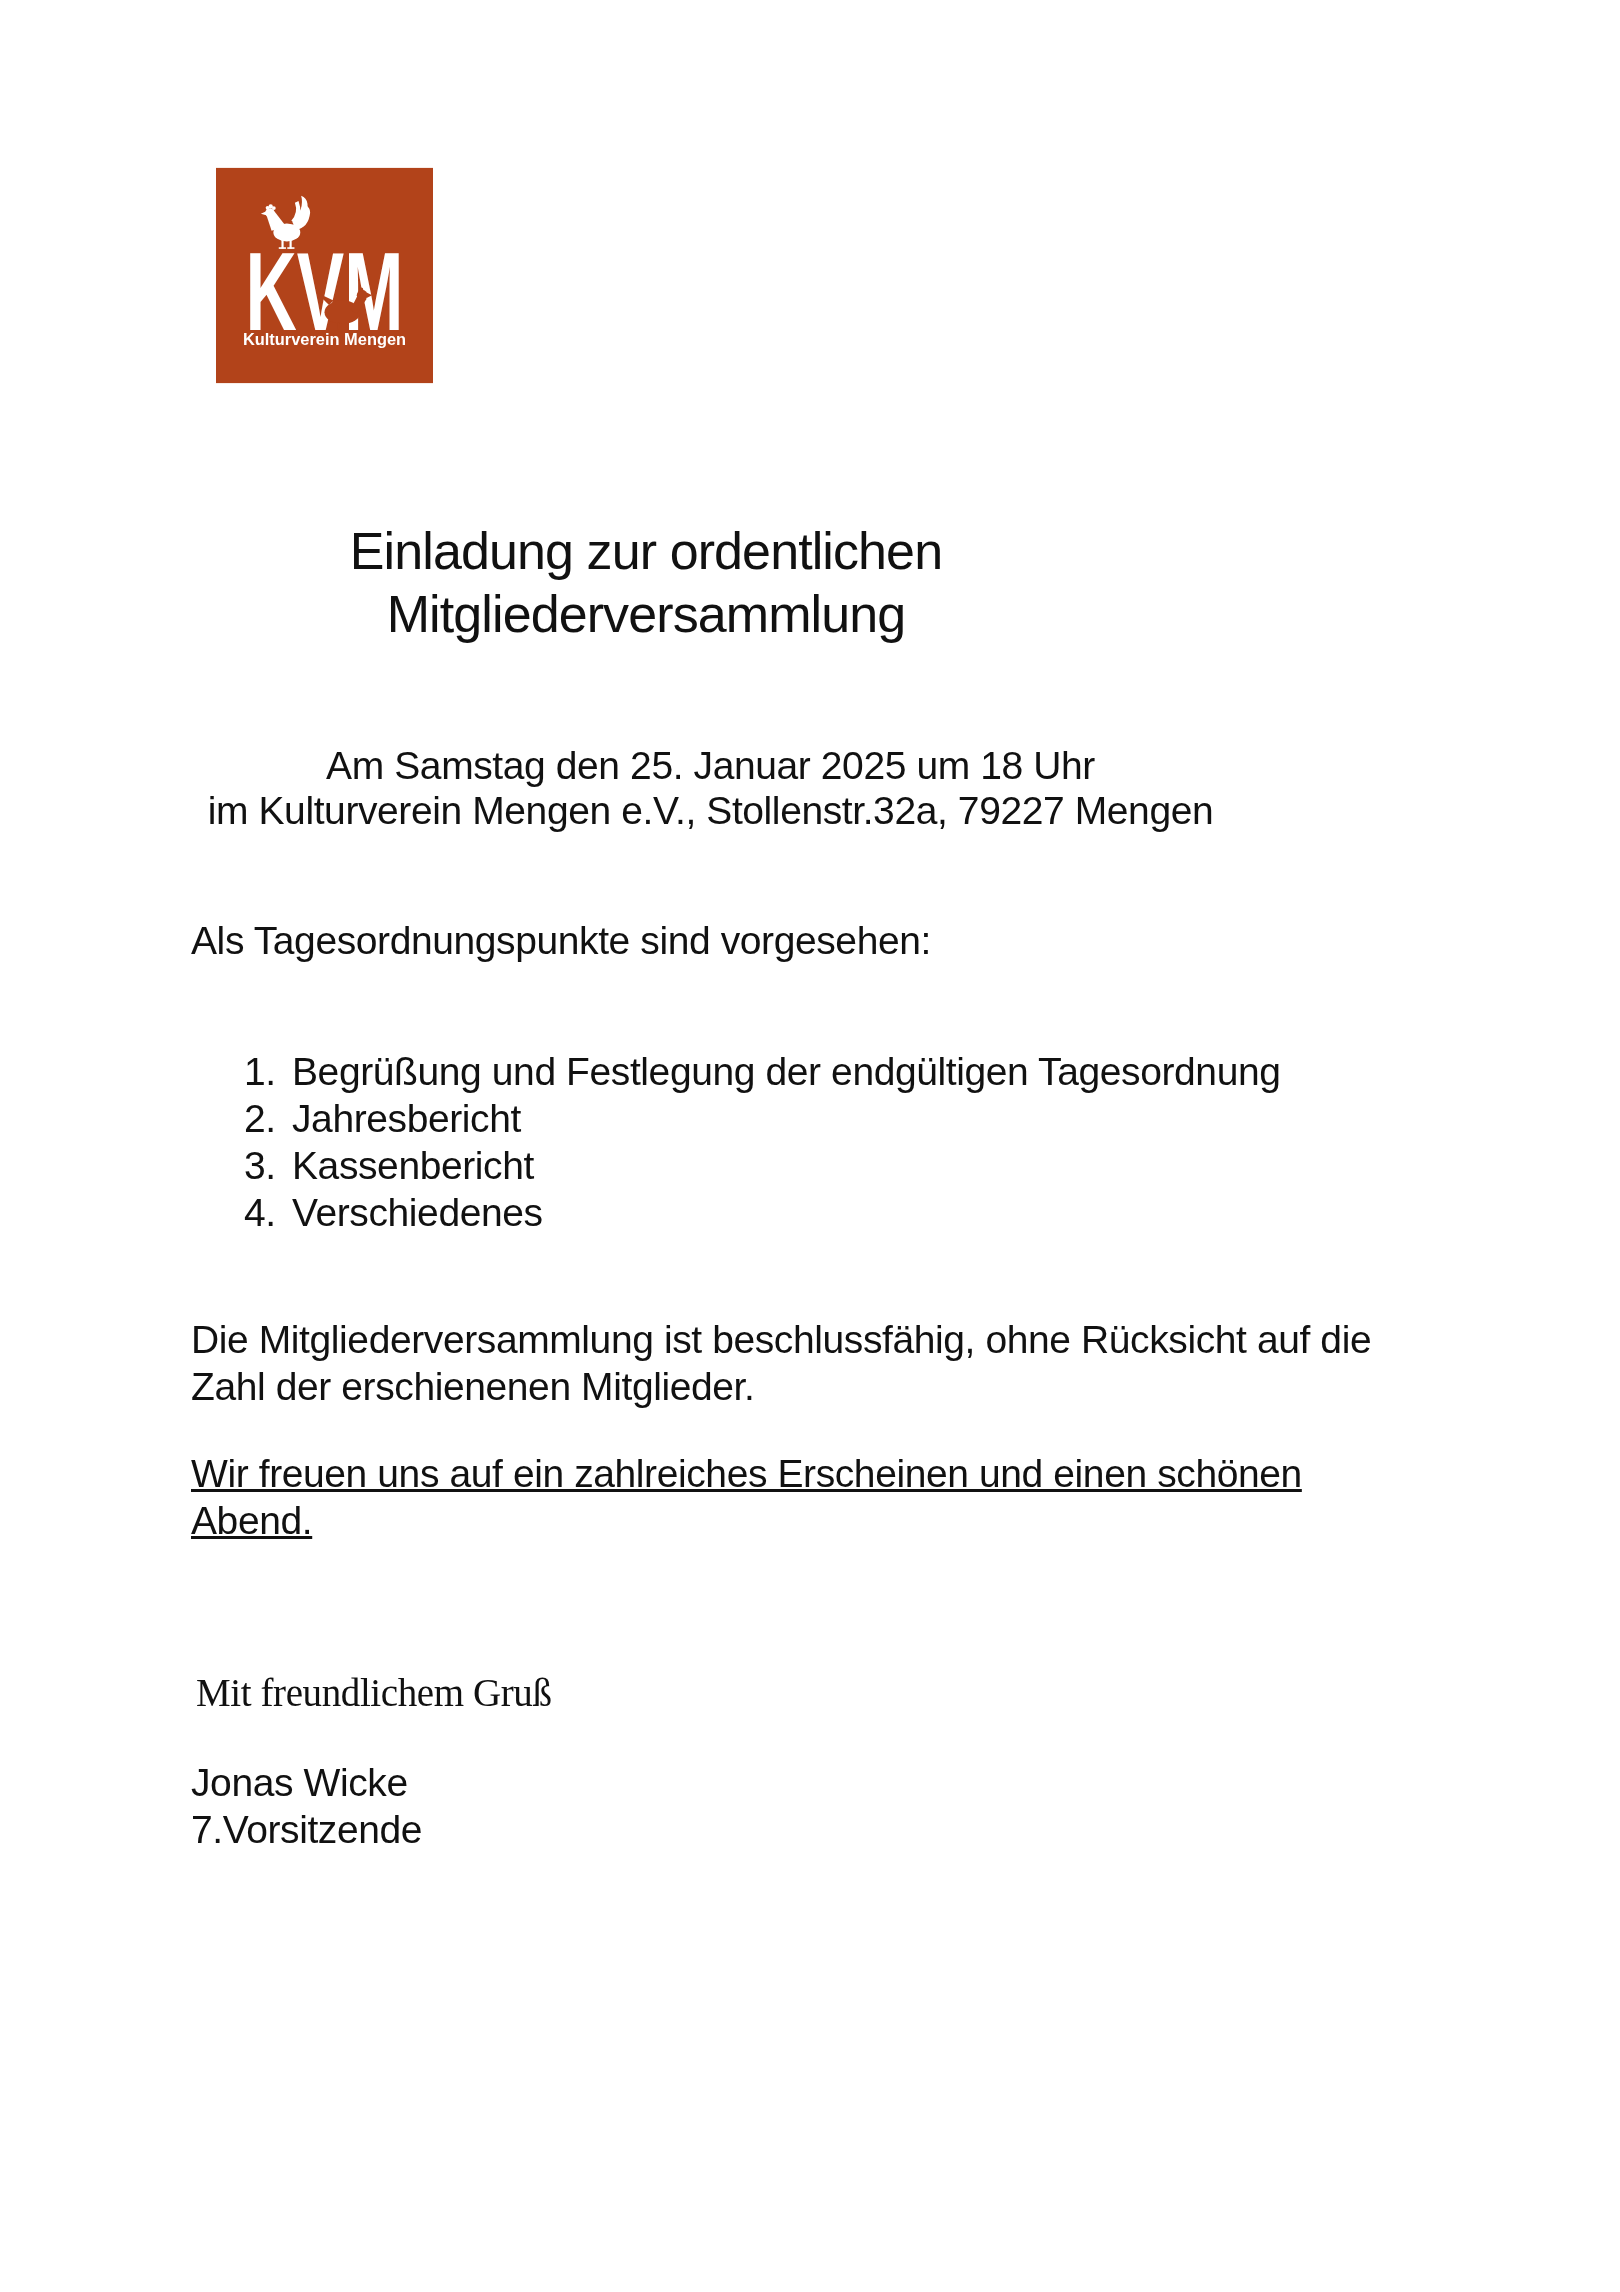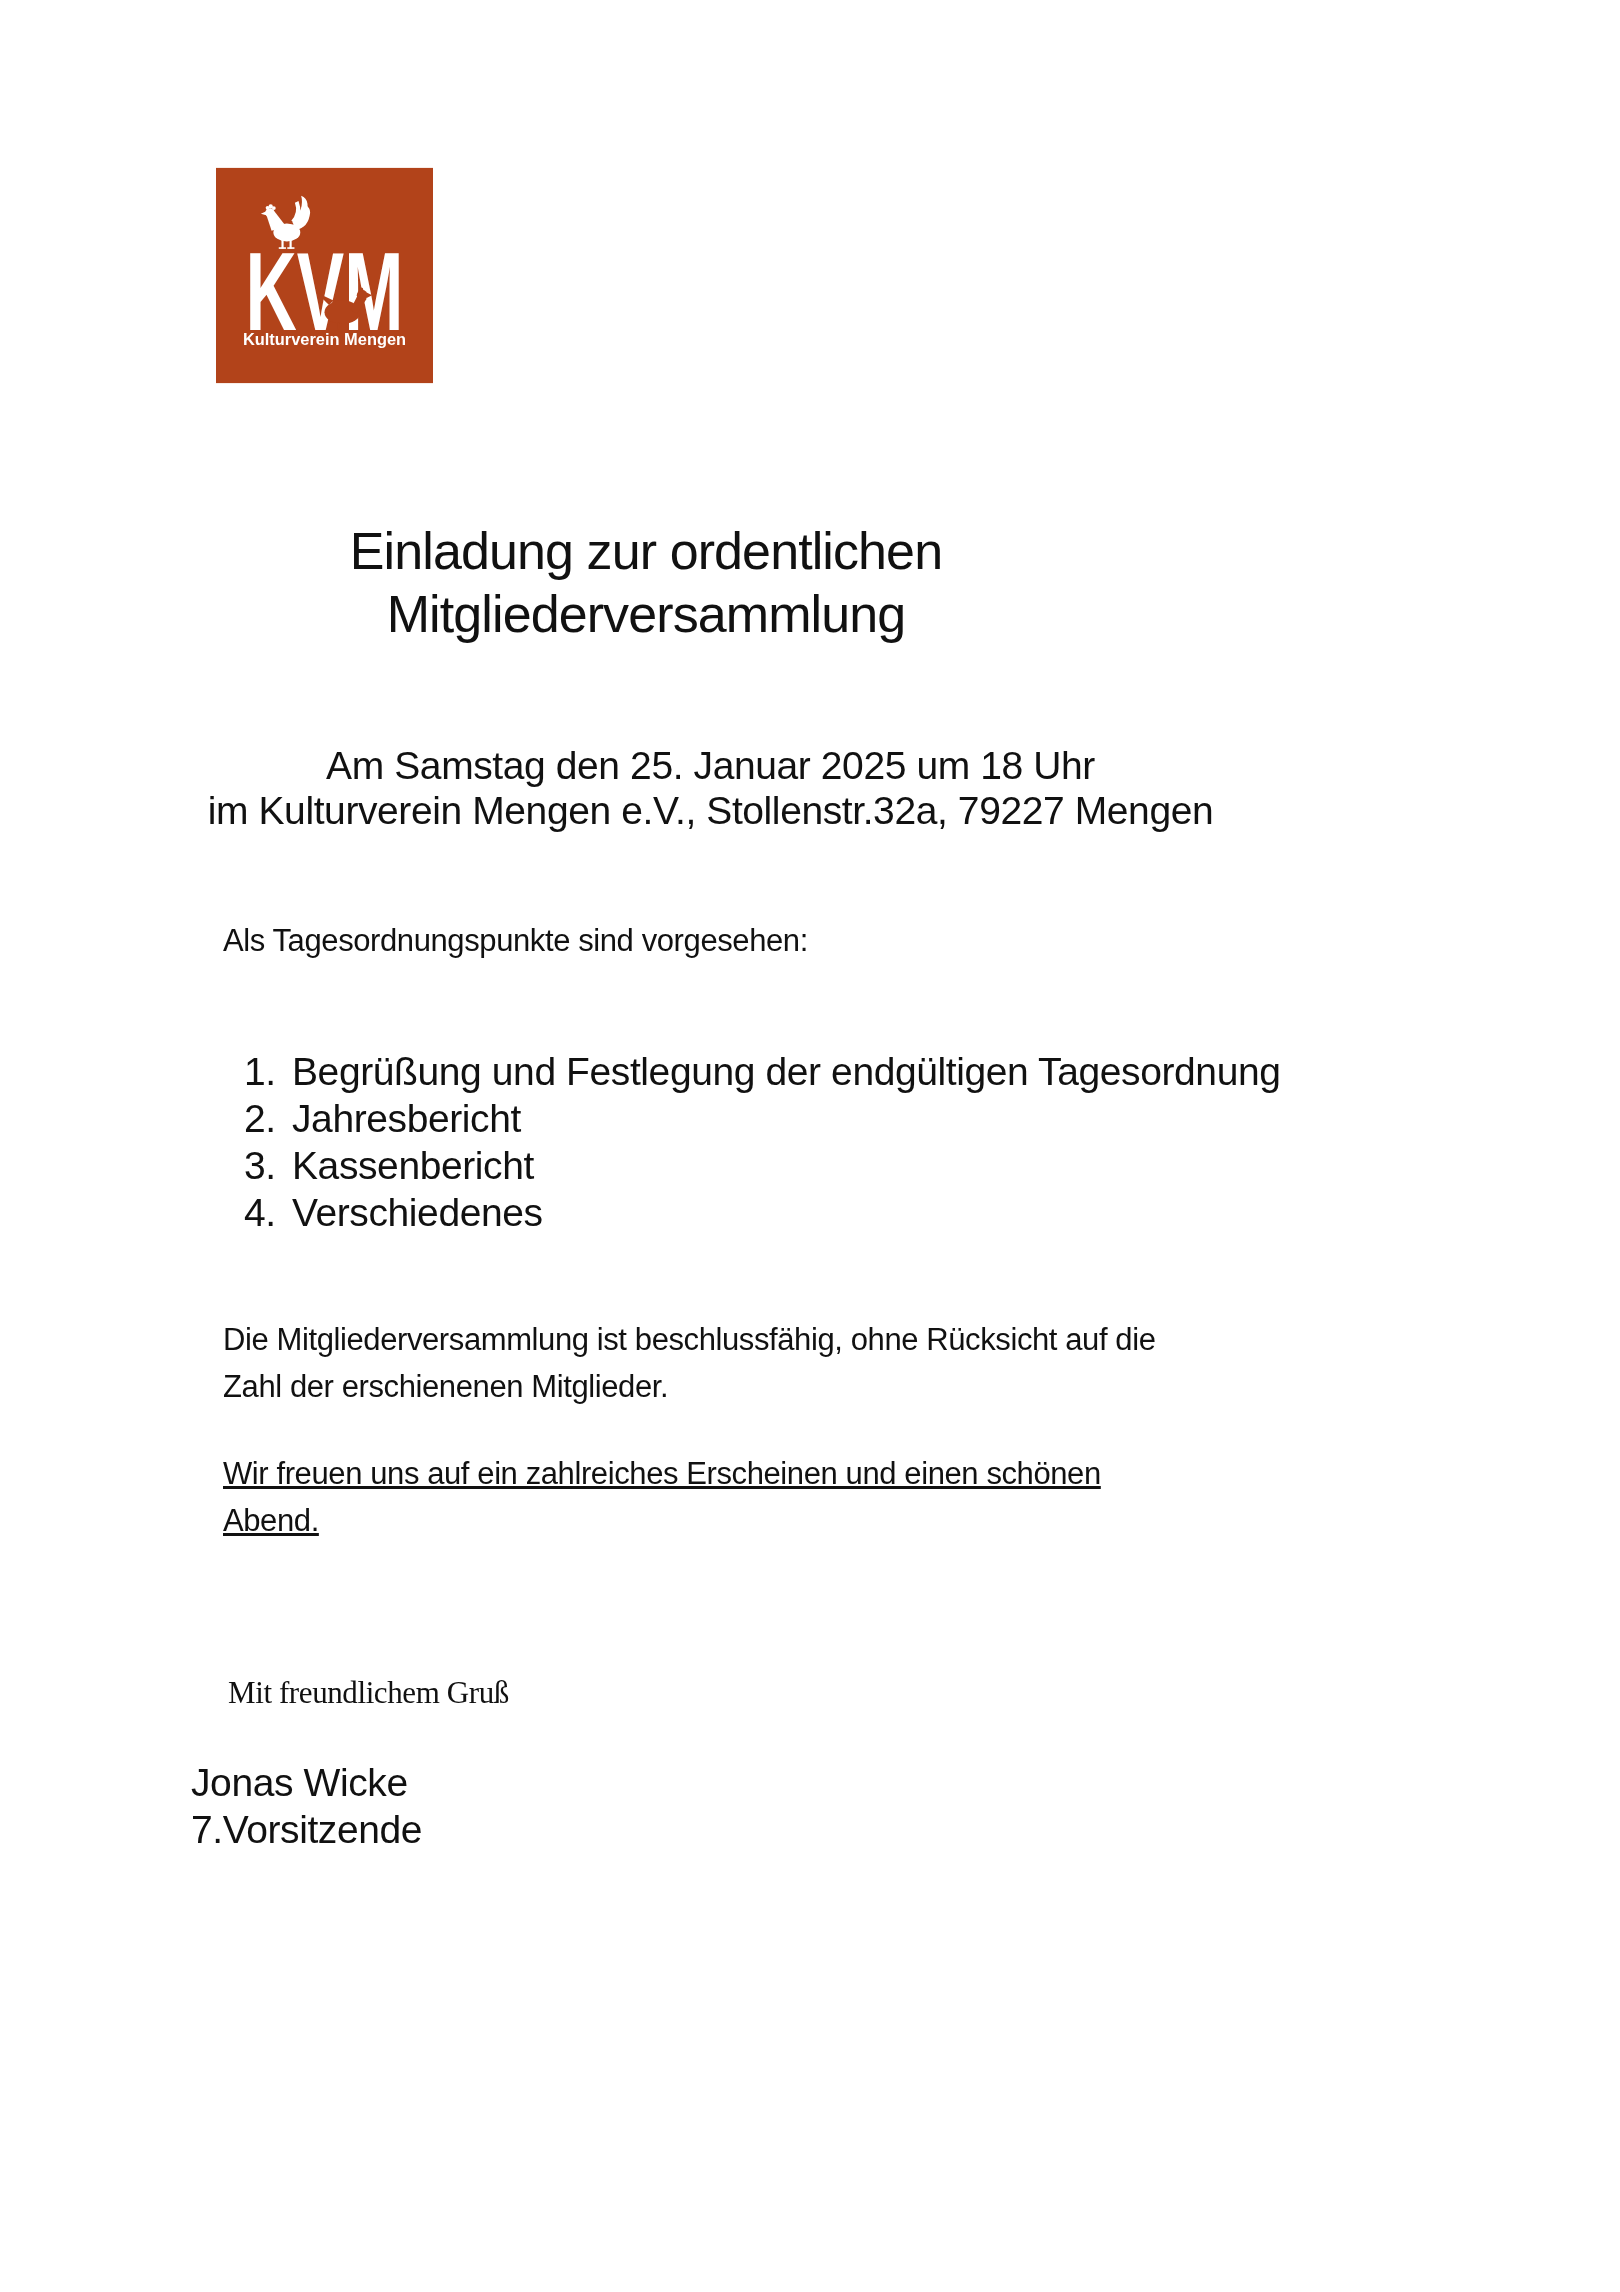--- a/index.html
+++ b/index.html
@@ -19,21 +19,21 @@
     top:520px;left:0;width:1292px;text-align:center;
     font-size:52px;line-height:63px;letter-spacing:-0.9px;
   }
 
   
   .event-block{
     top:743px;left:0;width:1421px;text-align:center;
     font-size:39px;line-height:45px;letter-spacing:-0.4px;
   }
 
-  .body-text{font-size:31px;line-height:47px;letter-spacing:-0.4px;margin-left:32px;}
+  .body-text{font-size:39px;line-height:47px;letter-spacing:-0.4px;}
 
   .agenda-intro{top:917px;left:191px;}
 
   .agenda-list{top:1048px;left:244px;}
   .agenda-item{display:flex;font-size:39px;line-height:47px;letter-spacing:-0.4px;}
   .agenda-num{width:48px;flex:0 0 48px;}
 
   .para{white-space:pre-line;}
   .para-1{top:1316px;left:191px;width:1272px;}
   .para-2{top:1450px;left:191px;width:1272px;text-decoration:underline;}

